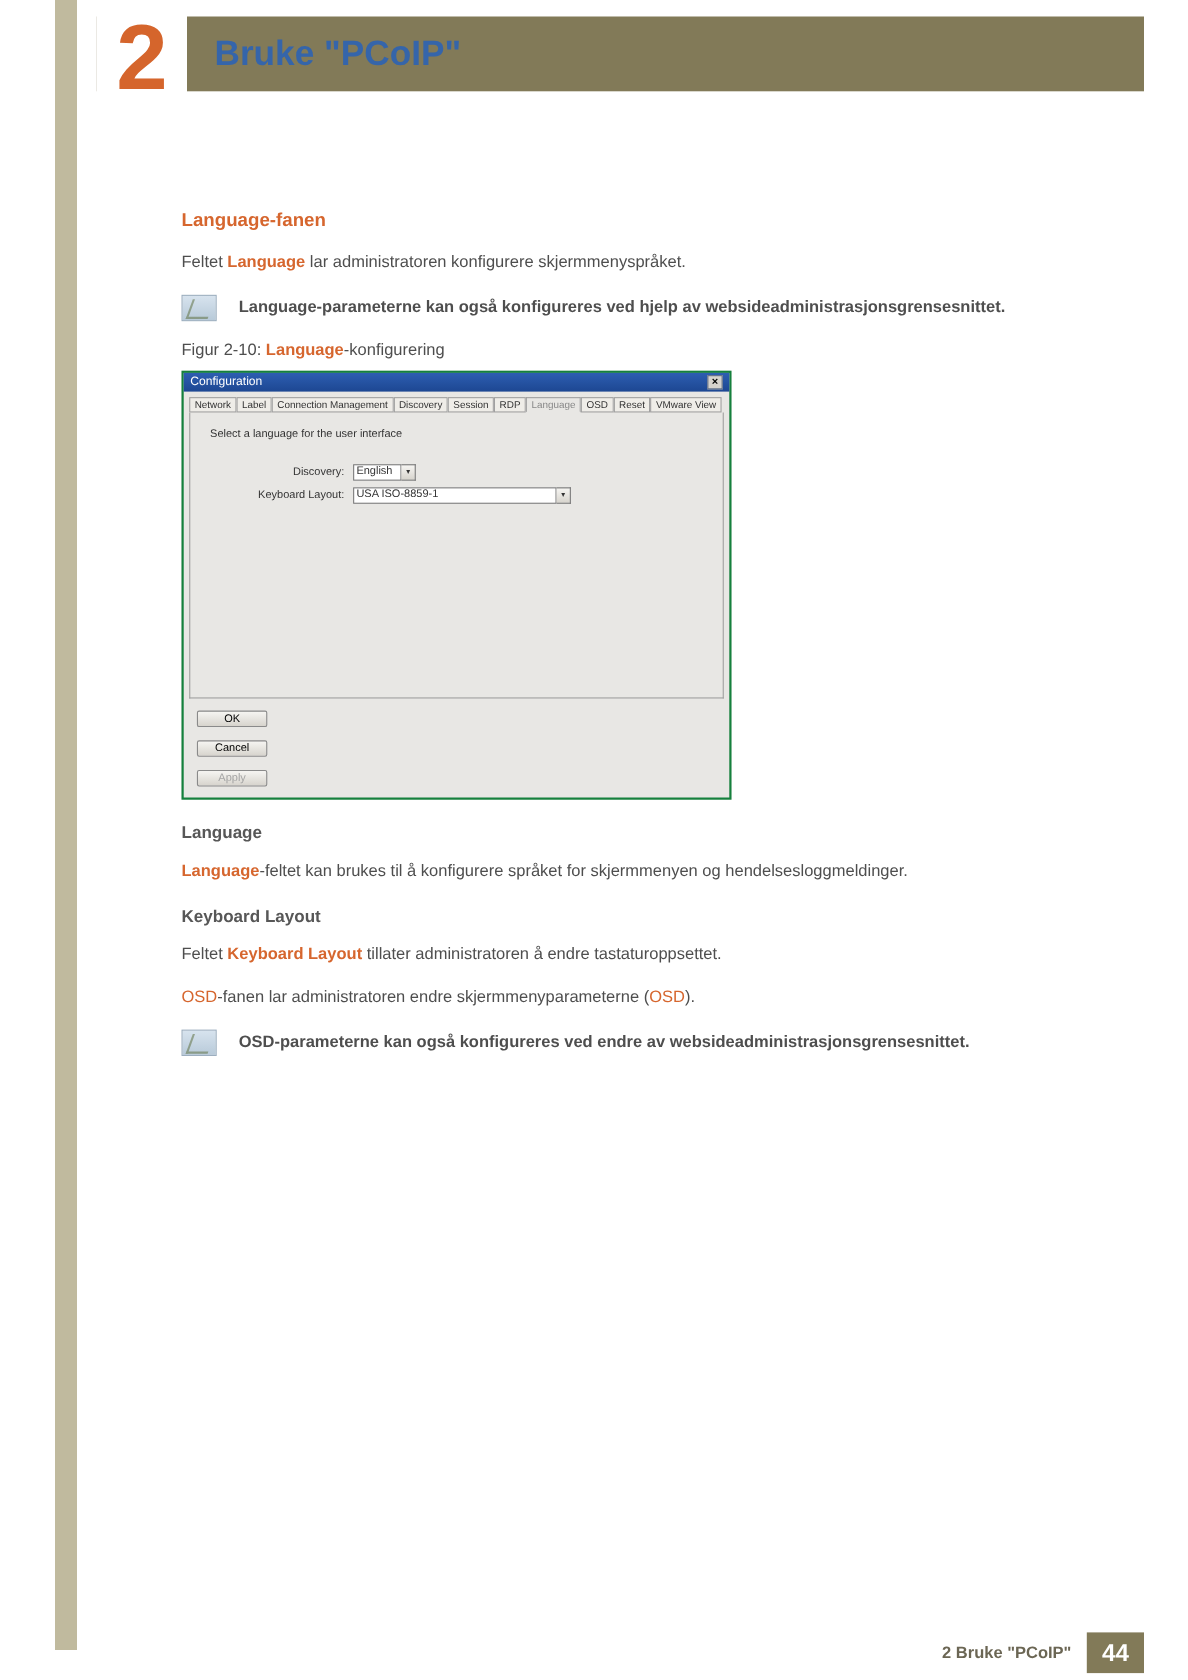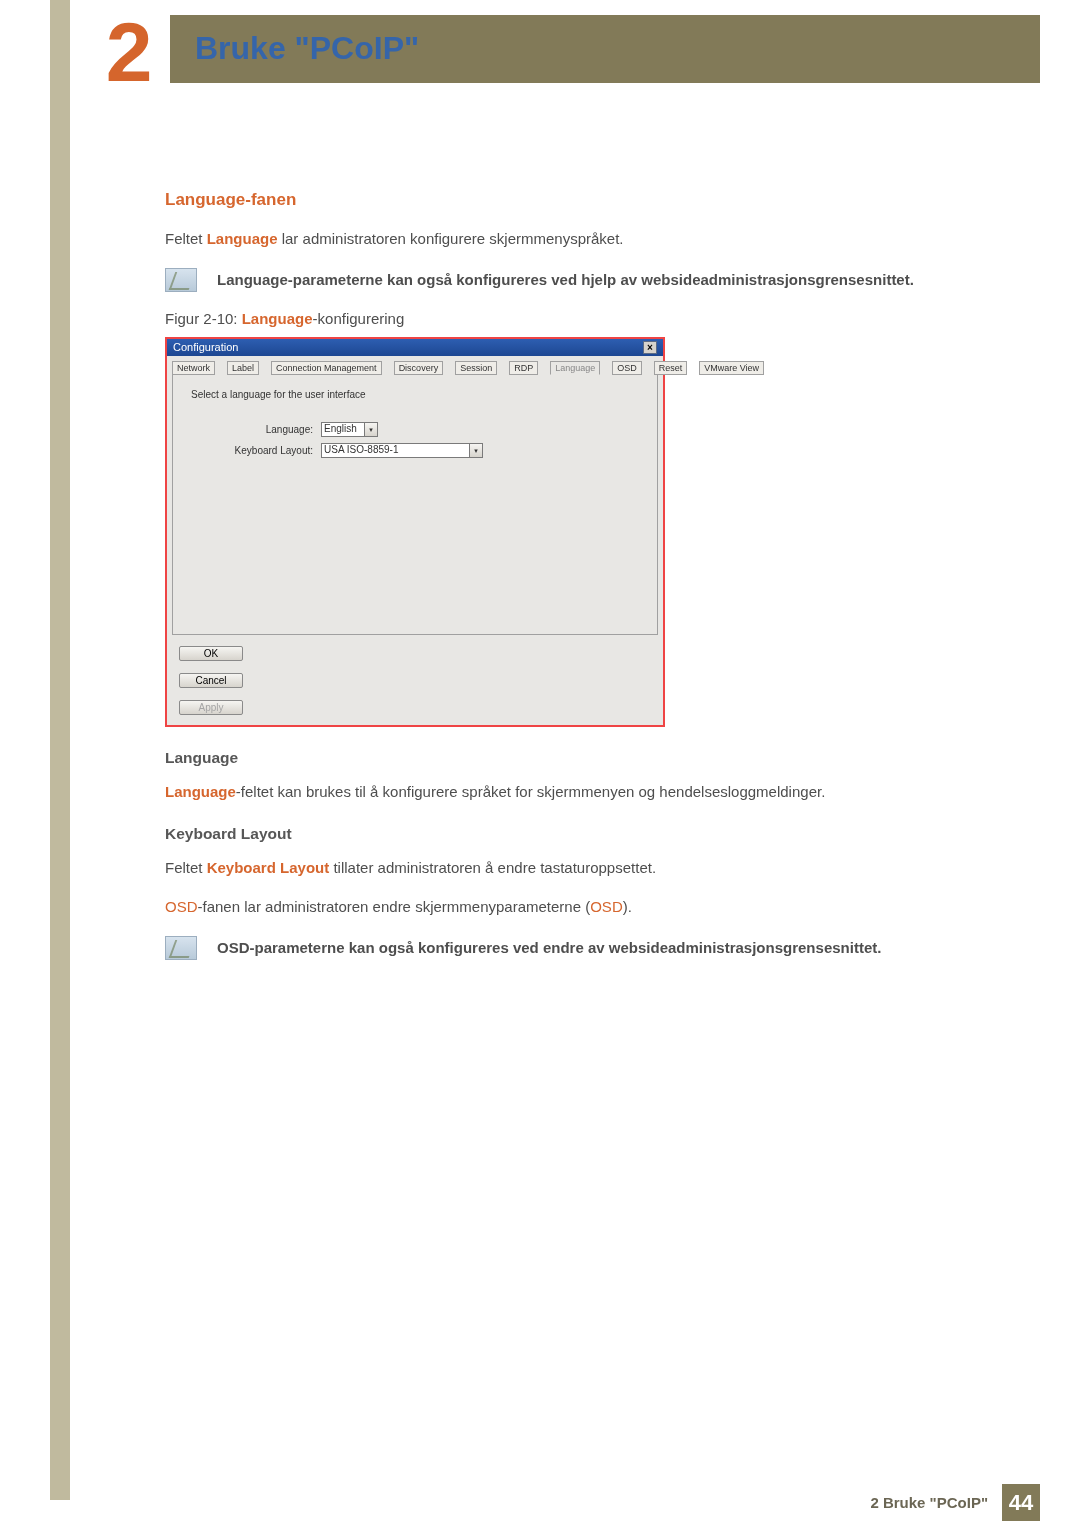--- a/index.html
+++ b/index.html
@@ -115,21 +115,21 @@
   }
   .fig-caption {
     color: #4e4e4e;
     font-size: 15px;
     margin: 12px 0 10px 0;
   }
 
   
   .dialog {
     width: 500px;
-    border: 2px solid #ef4444;
+    border: 2px solid #15803d;
     background: #e8e7e4;
   }
   .dialog-titlebar {
     background: linear-gradient(#2d5eb1, #1d4792);
     color: #fff;
     font-size: 11px;
     padding: 2px 6px;
     display: flex;
     justify-content: space-between;
     align-items: center;
@@ -141,21 +141,21 @@
     border: 1px solid #5c6b85;
     font-size: 10px;
     text-align: center;
     line-height: 11px;
     color: #000;
     font-weight: bold;
   }
   .tabstrip {
     display: flex;
     padding: 5px 5px 0 5px;
-    gap: 12px;
+    gap: 0;
     font-size: 9px;
   }
   .dtab {
     border: 1px solid #a0a0a0;
     border-bottom: 1px solid #a0a0a0;
     background: #efede8;
     padding: 1px 4px;
     color: #333;
     white-space: nowrap;
   }
@@ -233,21 +233,21 @@
     color: #6b6654;
     font-size: 15px;
     font-weight: bold;
     padding: 10px 14px;
   }
   .page-num-box {
     background: #827a58;
     color: #fff;
     font-size: 22px;
     font-weight: bold;
-    width: 38px;
+    width: 52px;
     display:flex;
     align-items:center;
     justify-content:center;
   }
 </style>
 </head>
 <body>
 
 <div class="page">
 
@@ -289,28 +289,28 @@
         <div class="dtab">RDP</div>
         <div class="dtab active">Language</div>
         <div class="dtab">OSD</div>
         <div class="dtab">Reset</div>
         <div class="dtab">VMware View</div>
       </div>
       <div class="dialog-body">
         <div class="dlg-caption">Select a language for the user interface</div>
 
         <div class="form-row">
-          <div class="form-label">Language:</div>
+          <div class="form-label">Discovery:</div>
           <div class="form-input" style="width:44px">English</div>
           <div class="dd">▾</div>
         </div>
 
         <div class="form-row">
           <div class="form-label">Keyboard Layout:</div>
-          <div class="form-input" style="width:149px">USA ISO-8859-1</div>
+          <div class="form-input" style="width:185px">USA ISO-8859-1</div>
           <div class="dd">▾</div>
         </div>
       </div>
       <div class="dialog-footer">
         <div class="dlg-btn">OK</div>
         <div class="dlg-btn">Cancel</div>
         <div class="dlg-btn disabled">Apply</div>
       </div>
     </div>
 

